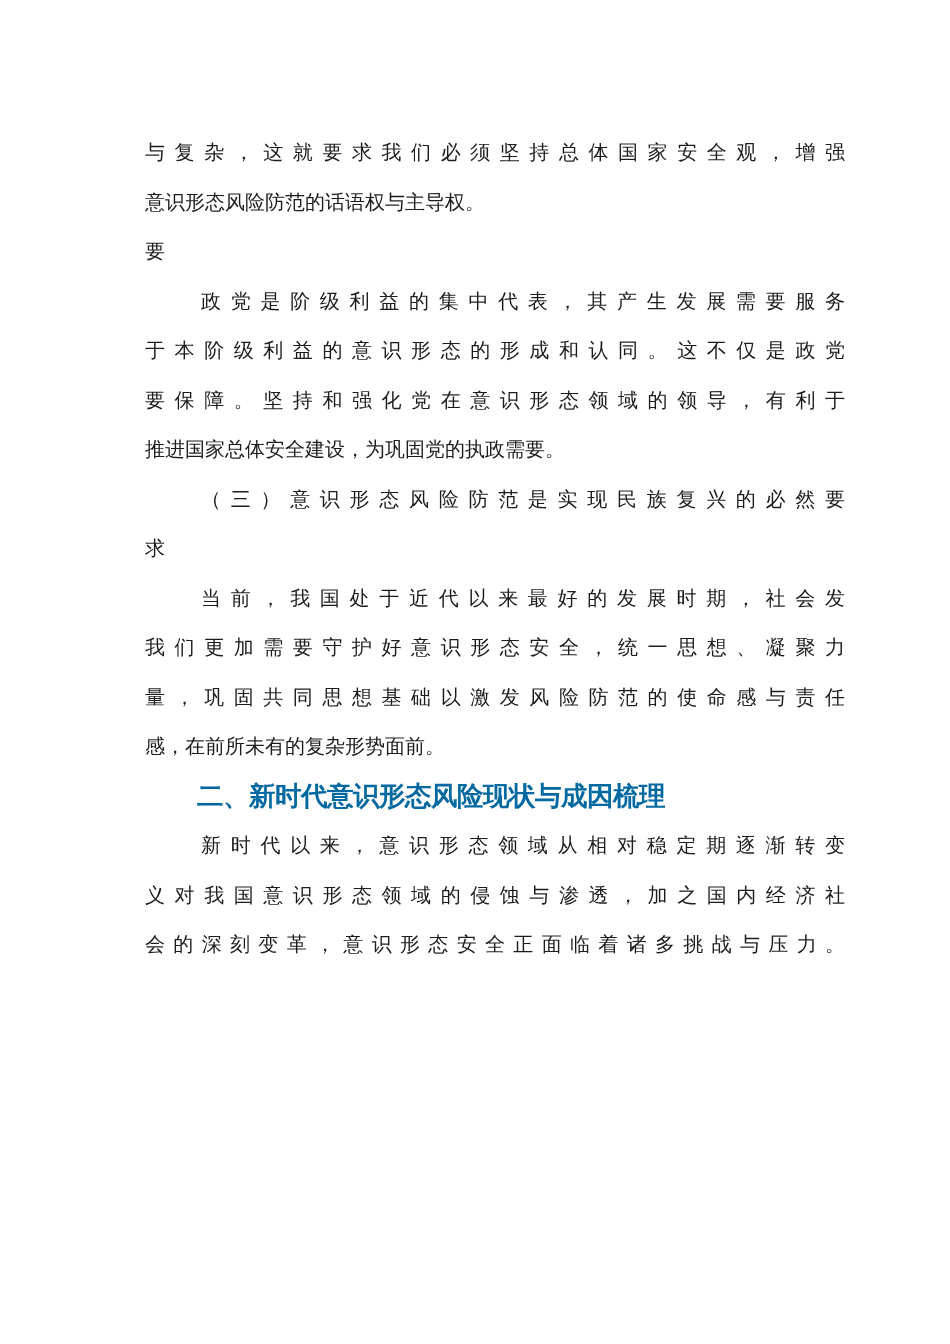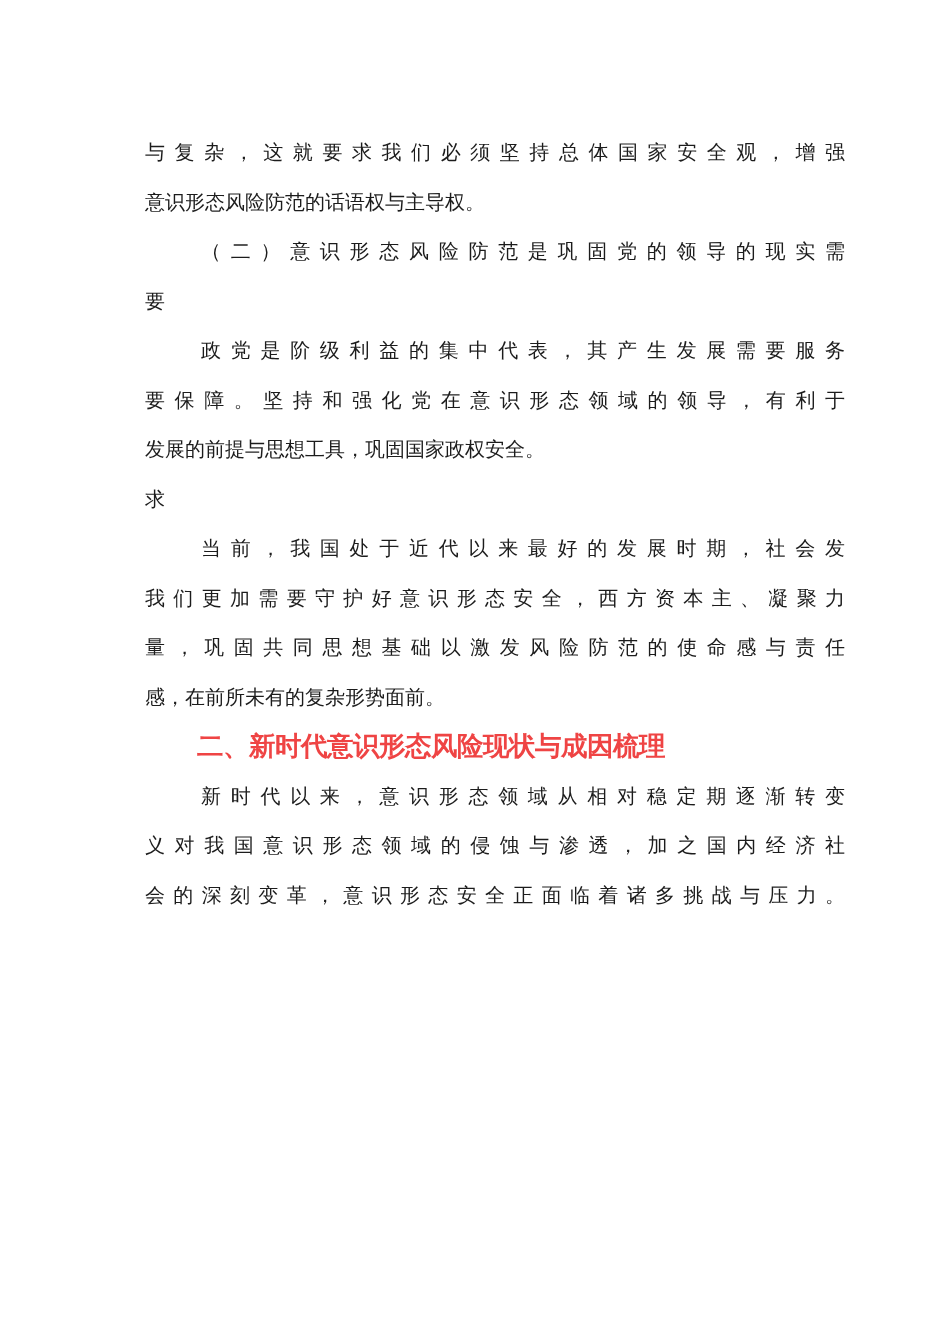--- a/index.html
+++ b/index.html
@@ -40,42 +40,43 @@
   .line.fill {
     text-align-last: justify;
   }
   .line.indent {
     padding-left: 56px;
   }
   .line.heading {
     font-family: "Liberation Sans", sans-serif;
     font-weight: 700;
     font-size: 26.5px;
-    color: #ef4444;
+    color: #0369a1;
     text-align: left;
     text-align-last: left;
     padding-left: 52px;
     letter-spacing: -0.5px;
   }
 </style>
 </head>
 <body>
 
 <div class="page">
   <div class="content" id="content">
       <div class="line fill">与复杂，这就要求我们必须坚持总体国家安全观，增强</div>
       <div class="line">意识形态风险防范的话语权与主导权。</div>
-      <div class="line fill indent">（二）意识形态风险防范是巩固党的领导的现实需</div>
       <div class="line">要</div>
       <div class="line fill indent">政党是阶级利益的集中代表，其产生发展需要服务</div>
+      <div class="line fill">于本阶级利益的意识形态的形成和认同。这不仅是政党</div>
       <div class="line fill">要保障。坚持和强化党在意识形态领域的领导，有利于</div>
-      <div class="line">发展的前提与思想工具，巩固国家政权安全。</div>
+      <div class="line">推进国家总体安全建设，为巩固党的执政需要。</div>
+      <div class="line fill indent">（三）意识形态风险防范是实现民族复兴的必然要</div>
       <div class="line">求</div>
       <div class="line fill indent">当前，我国处于近代以来最好的发展时期，社会发</div>
-      <div class="line fill">我们更加需要守护好意识形态安全，西方资本主、凝聚力</div>
+      <div class="line fill">我们更加需要守护好意识形态安全，统一思想、凝聚力</div>
       <div class="line fill">量，巩固共同思想基础以激发风险防范的使命感与责任</div>
       <div class="line">感，在前所未有的复杂形势面前。</div>
       <div class="line indent heading">二、新时代意识形态风险现状与成因梳理</div>
       <div class="line fill indent">新时代以来，意识形态领域从相对稳定期逐渐转变</div>
       <div class="line fill">义对我国意识形态领域的侵蚀与渗透，加之国内经济社</div>
       <div class="line fill">会的深刻变革，意识形态安全正面临着诸多挑战与压力。</div>
     </div>
 </div>
 
 </body></html>

